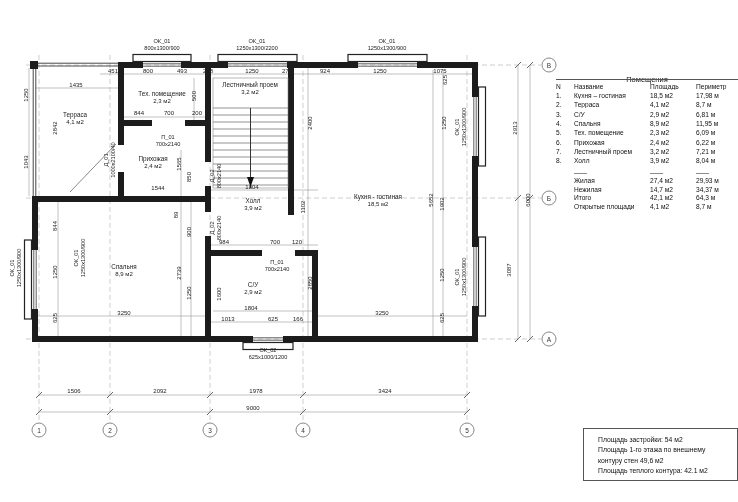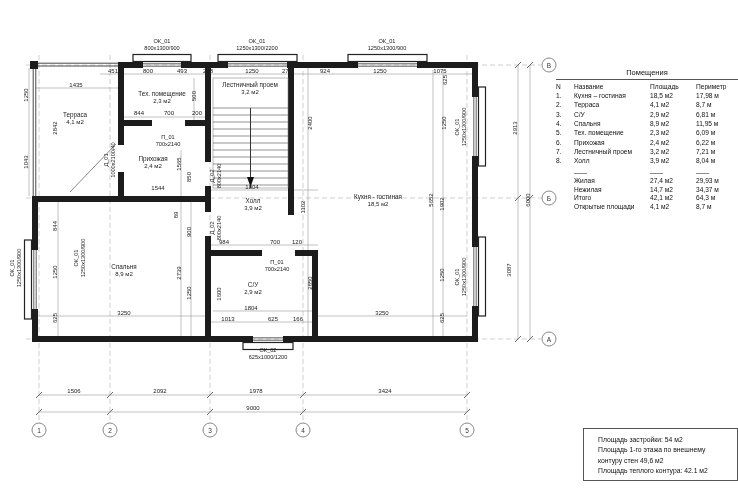--- a/index.html
+++ b/index.html
@@ -14,21 +14,21 @@
   .room .rname{font-size:6.3px;}
   .room .rarea{font-size:6px;}
   .opening{position:absolute;transform:translate(-50%,-50%);text-align:center;color:#222;
            font-size:5.6px;line-height:1.2;}
   .opening.vert{transform:translate(-50%,-50%) rotate(-90deg);}
   .bubble{position:absolute;width:13px;height:13px;border:1px solid #888;border-radius:50%;
           background:#fff;color:#333;font-size:6.5px;display:flex;align-items:center;
           justify-content:center;transform:translate(-50%,-50%);}
   
   #rooms-table{position:absolute;left:556px;top:64px;width:182px;color:#111;}
-  #rt-title{position:absolute;left:0;top:4px;width:182px;text-align:center;font-size:7.5px;}
+  #rt-title{position:absolute;left:0;top:11px;width:182px;text-align:center;font-size:7.5px;}
   #rt-rule{position:absolute;left:0;top:15px;width:182px;border-top:1px solid #555;}
   .trow{position:absolute;left:0;width:182px;height:9.3px;font-size:6.6px;display:grid;
         grid-template-columns:18px 76px 46px 42px;align-items:center;}
   .trow span{overflow:hidden;white-space:nowrap;}
   #rt-header{top:18px;}
   
   #notes-box{position:absolute;left:583px;top:428px;width:153px;height:51px;
              border:1px solid #555;background:#fff;}
   #notes-lines{position:absolute;left:14px;top:6px;font-size:6.8px;color:#111;line-height:10.3px;}
 </style>

